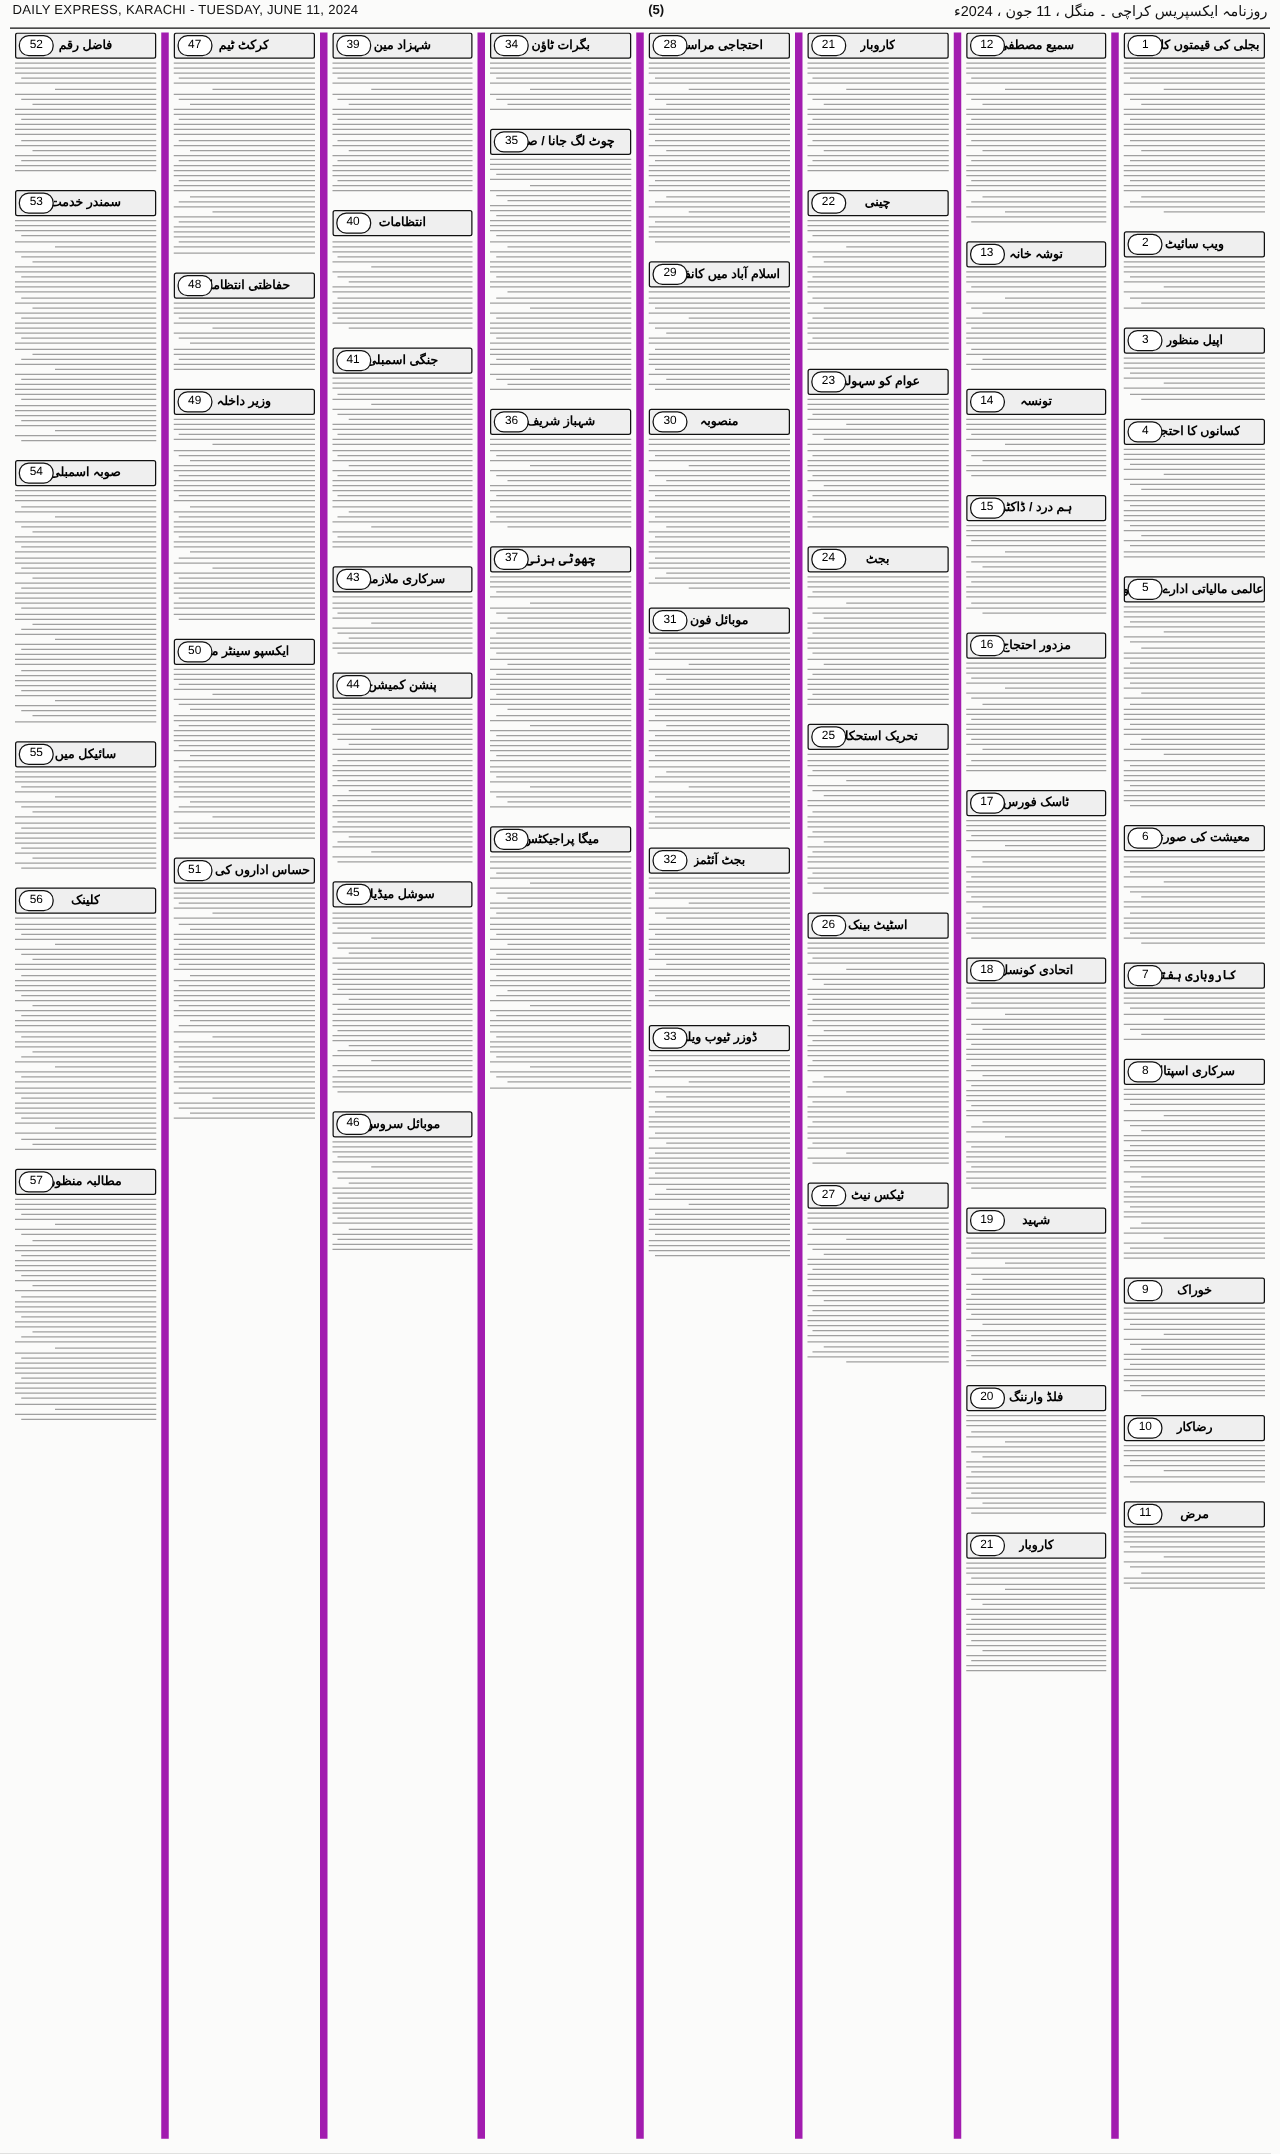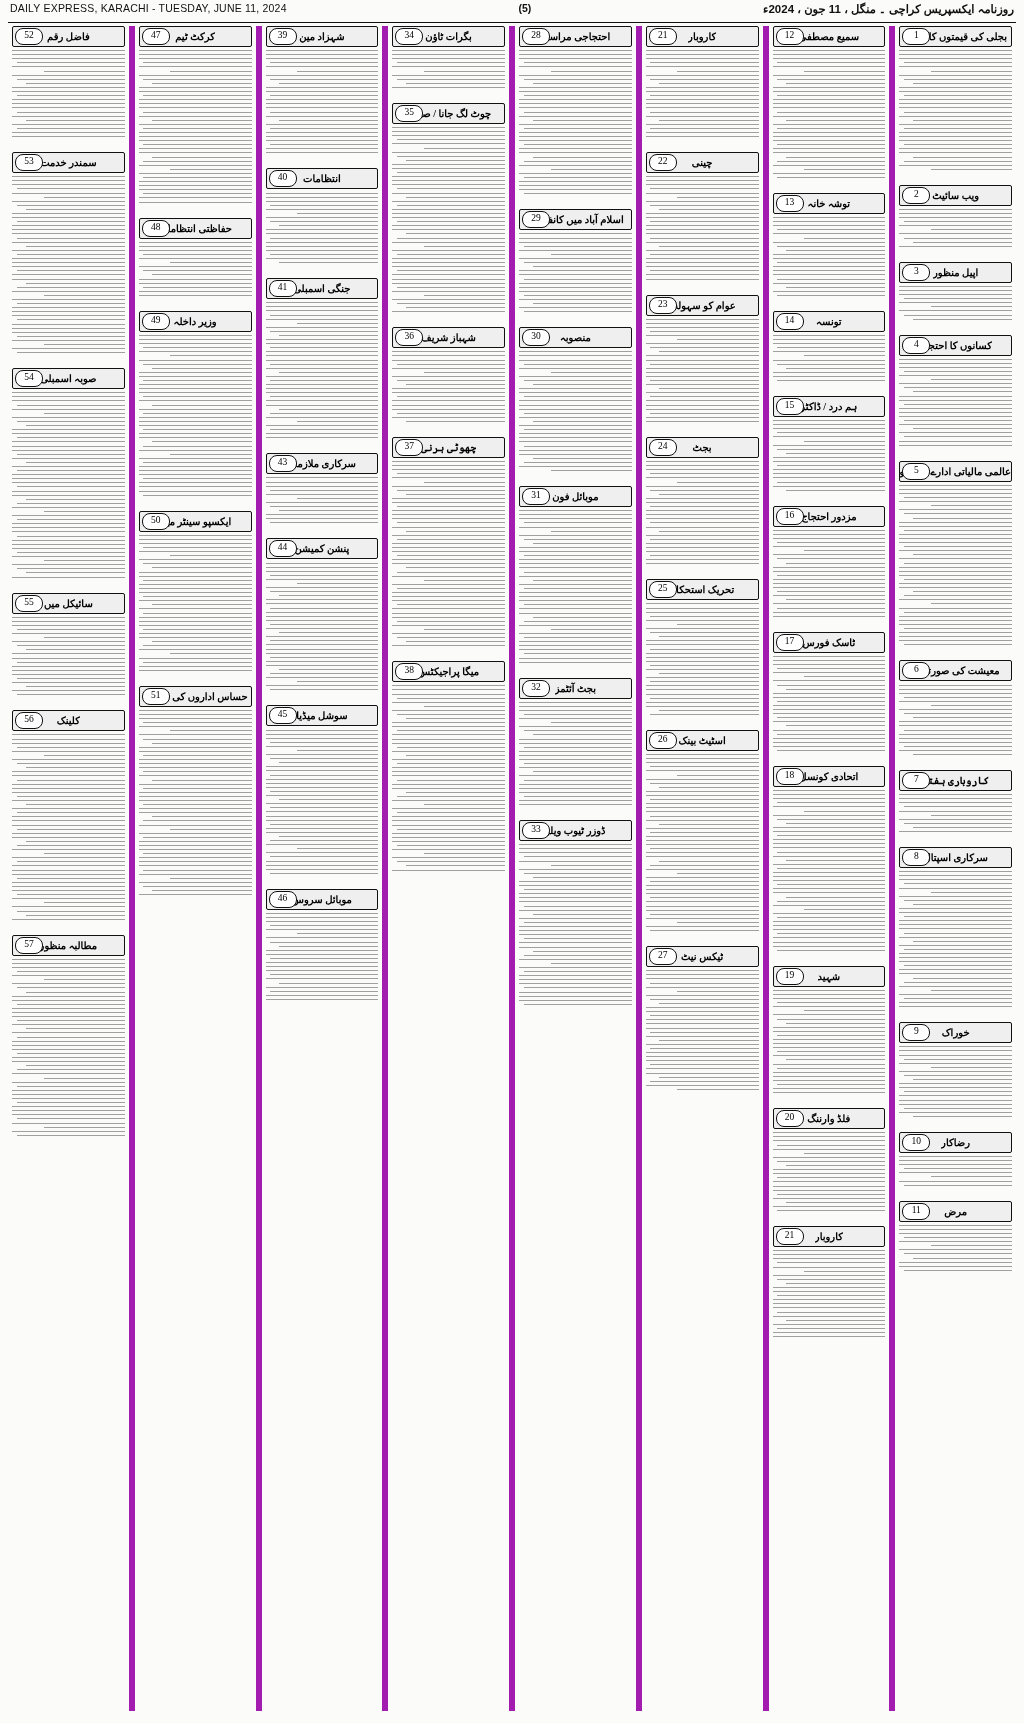--- a/index.html
+++ b/index.html
@@ -8,34 +8,34 @@
     width:1024px;height:1723px;background:#fbfbfa;position:relative;
     box-sizing:border-box;overflow:hidden;
   }
   
   .masthead{
     height:22px;display:flex;justify-content:space-between;
     padding:2px 10px 0 10px;box-sizing:border-box;
   }
   .mh-left{font-size:10.5px;letter-spacing:.2px;color:#111;white-space:nowrap;}
   .mh-center{font-size:10.5px;font-weight:bold;color:#111;}
-  .mh-right{font-size:11.5px;color:#111;direction:rtl;white-space:nowrap;font-weight:bold;}
+  .mh-right{font-size:11.5px;color:#111;direction:rtl;white-space:nowrap;}
   .rule{height:1px;background:#111;margin:0 8px;}
   
   .grid{
     display:flex;flex-direction:row-reverse;
     padding:3px 8px 6px 8px;box-sizing:border-box;height:1694px;gap:0;
   }
   .col{
     flex:1 1 0;box-sizing:border-box;padding:0 4px;
     border-left:6px solid #a21caf;position:relative;overflow:hidden;
   }
   .col:last-child{border-left:none;}
   
-  .entry{margin-bottom:15px;font-family:Liberation Serif, serif;}
+  .entry{margin-bottom:15px;}
   .head{
     position:relative;height:19px;margin:0 0 2px 0;
     border:1px solid #111;border-radius:2px;background:#efefef;
     display:flex;align-items:center;justify-content:center;
   }
   .head .title{
     direction:rtl;font-size:10px;font-weight:bold;color:#000;
     line-height:17px;white-space:nowrap;overflow:hidden;
   }
   .head .num{

